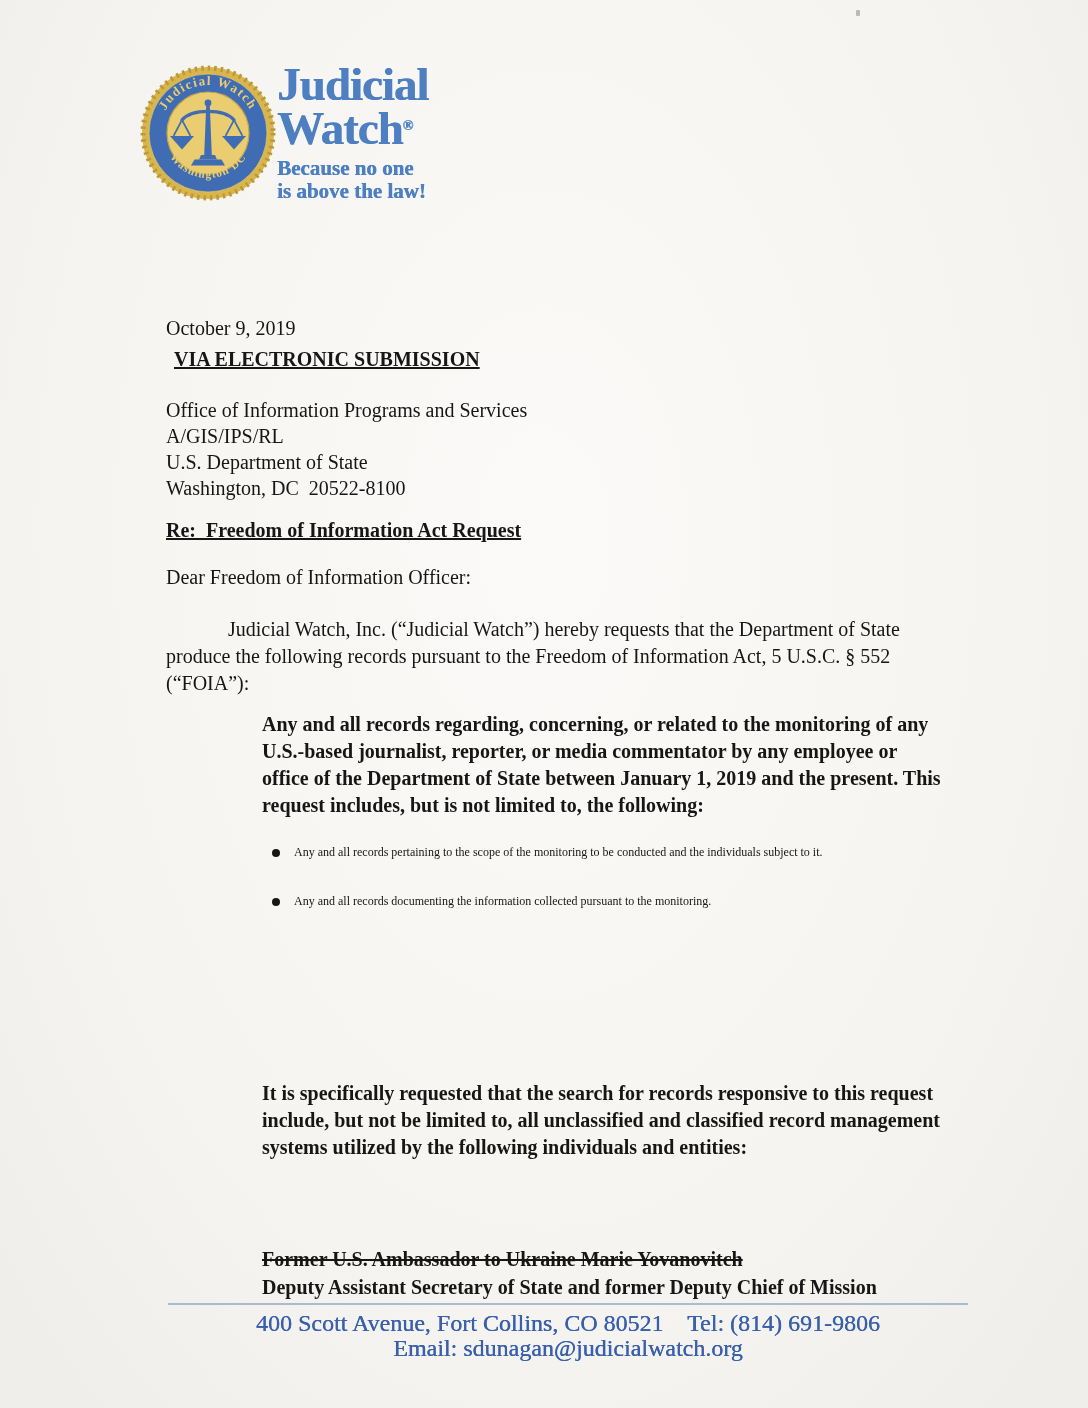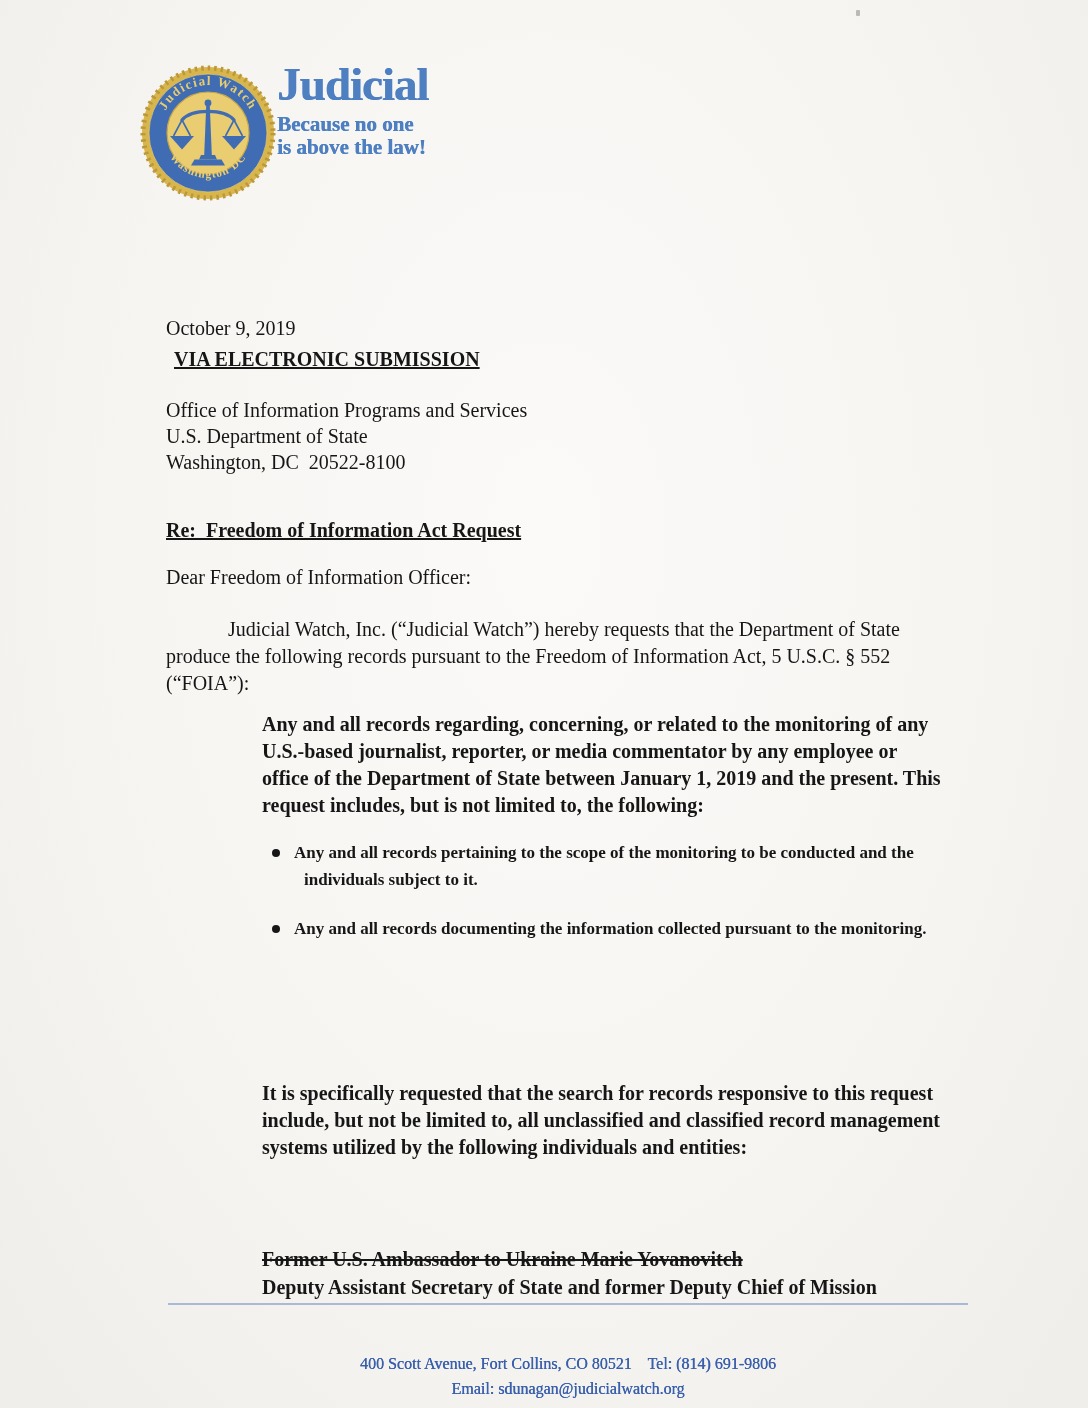--- a/index.html
+++ b/index.html
@@ -37,42 +37,41 @@
   .date-line        { left:166px; top:297px;margin-top:20px; }
   .via-line         { left:174px; top:348px;font-family:Liberation Serif, serif; }
   .recipient-block  { left:166px; top:397px; line-height:26px; }
   .re-line          { left:166px; top:519px; }
   .salutation-line  { left:166px; top:566px; }
   .intro-para       { left:166px; top:616px; width:795px; line-height:27px; text-indent:62px; }
   .request-block    { left:262px; top:711px; width:682px; line-height:27px; }
 
   .bullet-list      { left:270px; top:839px; width:675px; list-style:none; }
   .bullet-list li {
-    position:relative; font-weight:bold; font-size:17px; line-height:27px;
+    position:relative; font-weight:normal; font-size:12px; line-height:27px;
     padding-left:34px; text-indent:-10px; margin-bottom:22px;
   }
   .bullet-list li .bullet-dot {
     position:absolute; left:2px; top:10px; width:8px; height:8px;
     border-radius:50%; background:#161616; text-indent:0;
   }
 
   .search-para      { left:262px; top:1080px; width:682px; line-height:27px; }
   .individuals-block{ left:262px; top:1201px; width:720px; line-height:28px; }
   .strike { text-decoration:line-through; text-decoration-thickness:2px;margin-top:44px; }
 
   
   .footer-rule {
     position:absolute; left:168px; top:1303px; width:800px; height:0;
     border-top:2px solid rgba(110,140,190,0.55);
   }
   .footer-text {
     position:absolute; left:168px; top:1311px; width:800px; text-align:center;
-    color:#3a60ac; font-size:16px; line-height:25px;
+    color:#3a60ac; font-size:24px; line-height:25px;
     text-shadow: 0.3px 0 0 currentColor;
-    margin-top: 40px;
   }
 
   
   .speck { position:absolute; left:856px; top:10px; width:4px; height:6px; background:#9a9a98; opacity:.65; border-radius:1px; }
 </style>
 </head>
 <body>
 
 <div class="page">
 
@@ -100,32 +99,34 @@
       <path d="M44,57 L35.5,73 M44,57 L52.5,73 M96,57 L87.5,73 M96,57 L104.5,73" fill="none" stroke-width="1.6"></path>
       <path d="M32,73 L56,73 L44,86.5 Z" stroke="none"></path>
       <path d="M84,73 L108,73 L96,86.5 Z" stroke="none"></path>
       <path d="M63,92 L77,92 L79,96.5 L61,96.5 Z" stroke="none"></path>
       <path d="M56.5,96.5 L83.5,96.5 L87,102.5 L53,102.5 Z" stroke="none"></path>
     </g>
   </svg>
 
   <div class="wordmark-block">
     <div class="wordmark-line">Judicial</div>
+    <div class="wordmark-line"><span>Watch</span><sup>®</sup></div>
     <div class="tagline">
       <div>Because no one</div>
       <div>is above the law!</div>
     </div>
   </div>
 
   <div class="abs body-text date-line">October 9, 2019</div>
 
   <div class="abs body-text bold underline via-line">VIA ELECTRONIC SUBMISSION</div>
 
   <div class="abs body-text recipient-block">
     <div>Office of Information Programs and Services</div>
+    <div>A/GIS/IPS/RL</div>
     <div>U.S. Department of State</div>
     <div class="prewrap">Washington, DC  20522-8100</div>
   </div>
 
   <div class="abs body-text bold underline prewrap re-line">Re:  Freedom of Information Act Request</div>
 
   <div class="abs body-text salutation-line">Dear Freedom of Information Officer:</div>
 
   <div class="abs body-text intro-para">Judicial Watch, Inc. (“Judicial Watch”) hereby requests that the Department of State produce the following records pursuant to the Freedom of Information Act, 5 U.S.C. § 552 (“FOIA”):</div>
 

